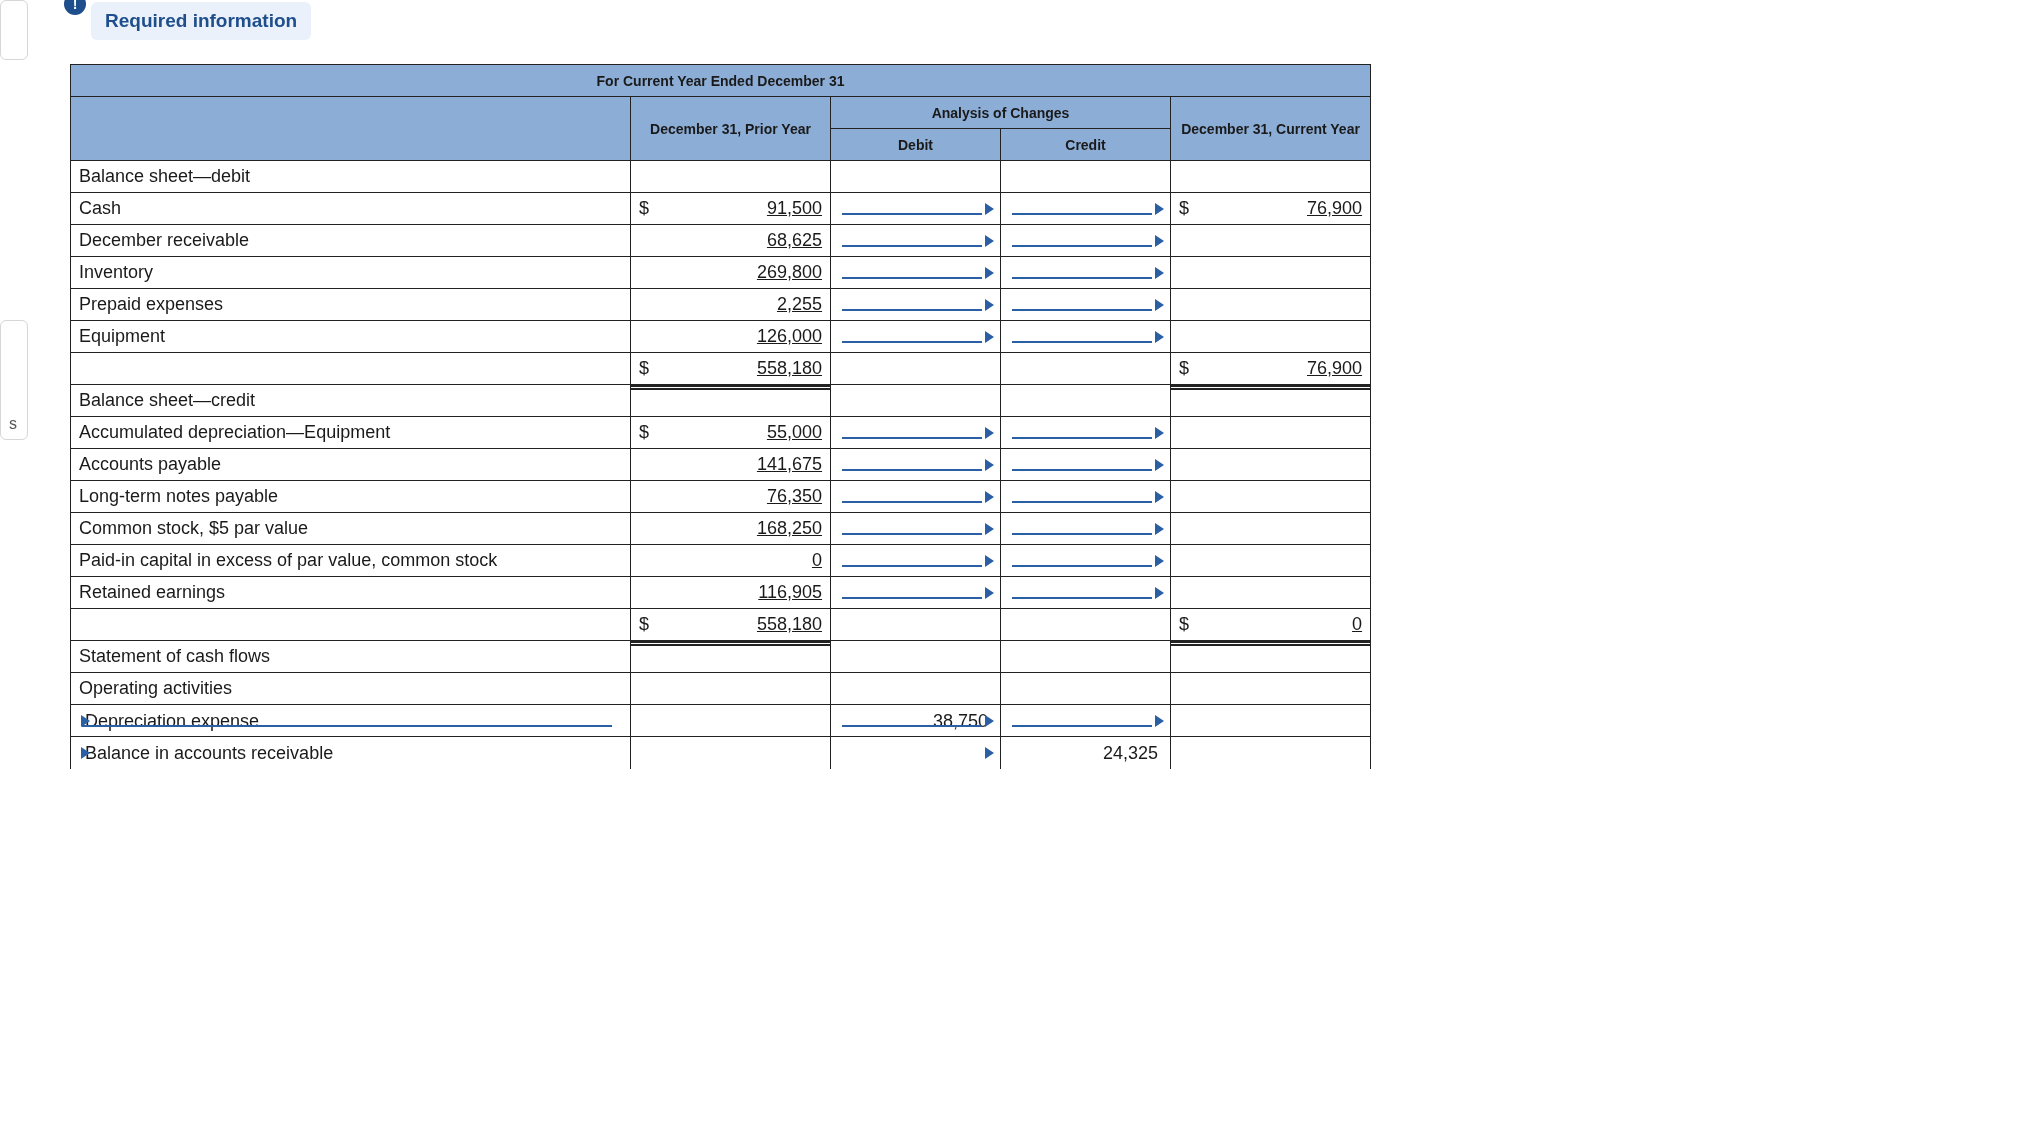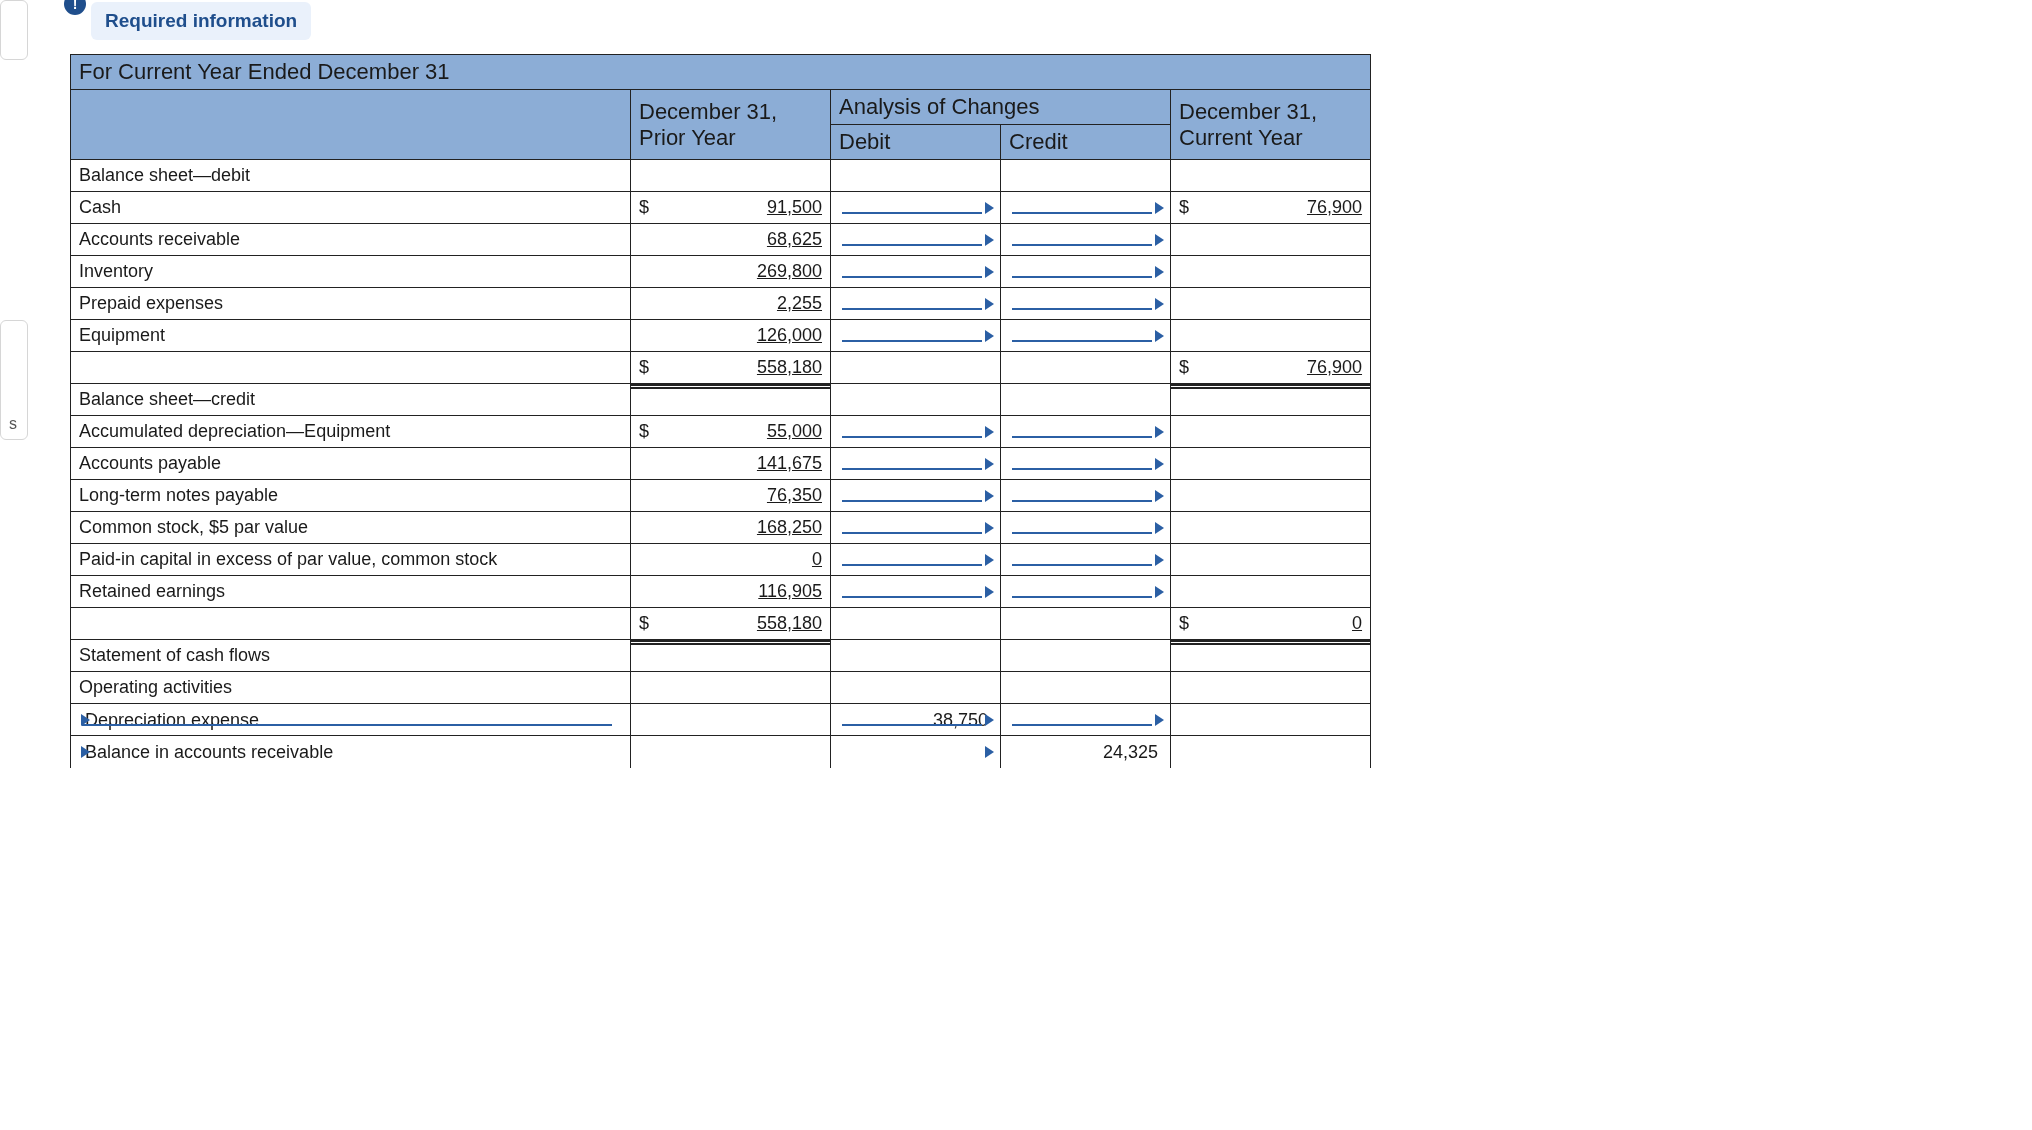--- a/index.html
+++ b/index.html
@@ -32,21 +32,21 @@
   .lb1 { top: 0; }
   .lb3 { top: 320px; height: 120px; }
   .lb3 .s { position:absolute; bottom:6px; left:8px; font-size:16px; color:#555;}
   .info-bar {
     display: inline-flex;
     align-items: center;
     gap: 10px;
     background: #eaf1fb;
     border-radius: 6px;
     padding: 8px 14px;
-    margin-bottom: 14px;
+    margin-bottom: 24px;
     margin-top: 2px;
   }
   .info-icon {
     width: 22px; height: 22px;
     border-radius: 50%;
     background: #1f4e8c;
     color: #fff;
     font-weight: bold;
     font-size: 14px;
     display: flex;
@@ -68,23 +68,23 @@
   }
   table.worksheet th, table.worksheet td {
     border: 1px solid #222;
     padding: 4px 8px;
     height: 32px;
     vertical-align: middle;
     background: #fff;
   }
   table.worksheet th {
     background: #8cadd6;
-    font-weight: 400;
-    text-align: left;
-    font-size: 22px;
+    font-weight: 700;
+    text-align: center;
+    font-size: 14px;
   }
   col.desc { width: 560px; }
   col.sym { width: 40px; }
   col.num { width: 160px; }
   col.dc  { width: 170px; }
   .desc-cell { text-align: left; padding-left: 8px; }
   .indent1 { padding-left: 26px; }
   .sym-cell { text-align: left; border-right: none !important; padding-left: 10px;}
   .num-cell { text-align: right; border-left: none !important; padding-right: 6px; font-variant-numeric: tabular-nums; text-decoration: underline;}
   .sel-wrap {
@@ -189,21 +189,21 @@
         <td class="has-sel">
             <div class="sel-wrap">
               <span class="sel-underline"></span>
               <span class="sel-arrow"></span>
             </div>
           </td>
         <td class="sym-cell">$</td>
         <td class="num-cell">76,900</td>
       </tr>
       <tr>
-        <td class="desc-cell indent1">Accounts receivable</td>
+        <td class="desc-cell indent1">December receivable</td>
         <td class="sym-cell"></td>
           <td class="num-cell">68,625</td>
         <td class="has-sel">
             <div class="sel-wrap">
               <span class="sel-underline"></span>
               <span class="sel-arrow"></span>
             </div>
           </td>
         <td class="has-sel">
             <div class="sel-wrap">

